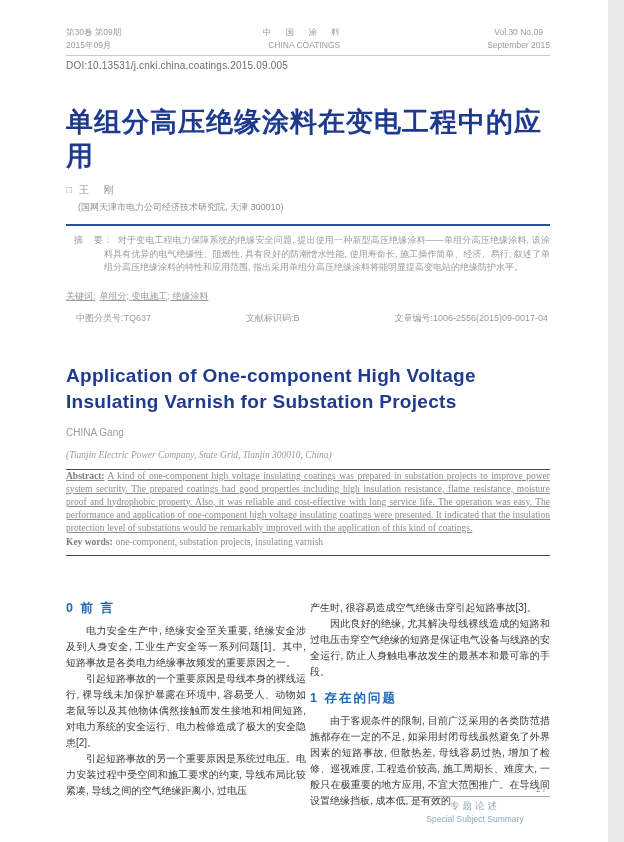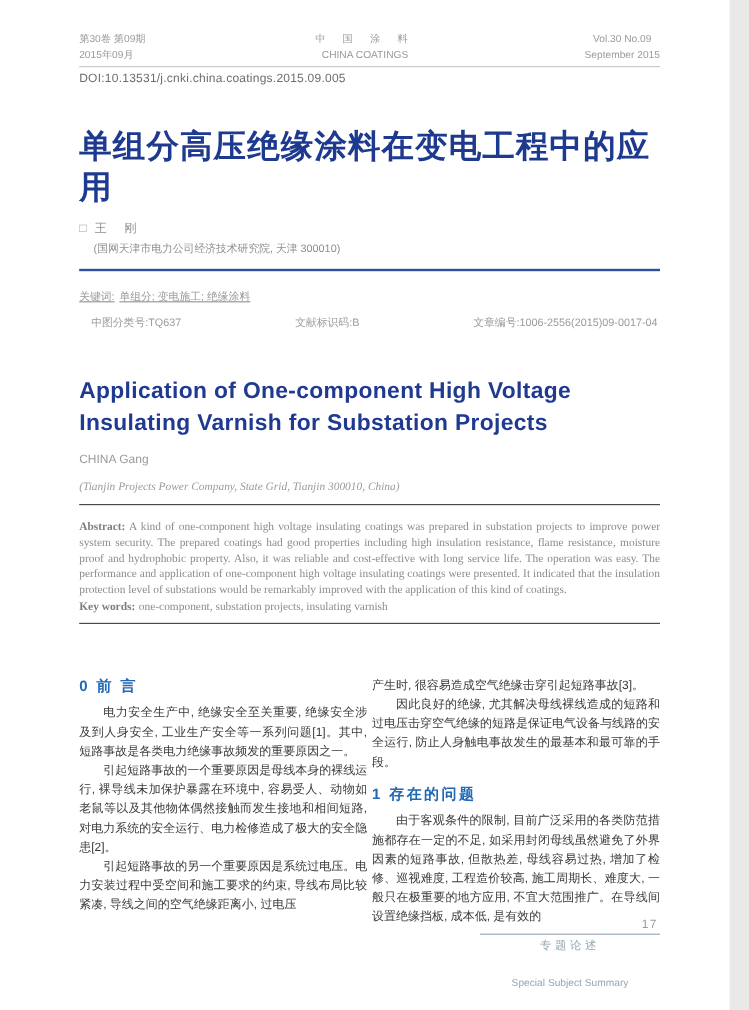--- a/index.html
+++ b/index.html
@@ -47,22 +47,22 @@
   .title-en{
     margin:38px 0 0 0;
     font-size:19px;line-height:26px;font-weight:bold;
     color:#1f3a8f;letter-spacing:.3px;
   }
   .author-en{margin-top:12px;font-size:10px;color:#9b9b9b;}
   .affil-en{margin-top:12px;font-size:9.5px;color:#9b9b9b;
     font-family:"Liberation Serif","DejaVu Serif",serif;font-style:italic;}
   .dark-rule{border-bottom:1px solid #4a4a4a;margin-top:9px;}
   .abstract-en{
-    margin-top:13px;font-size:9.5px;line-height:13px;color:#8c8c8c;
-    font-family:"Liberation Serif","DejaVu Serif",serif;text-align:justify;
+    margin-top:0;font-size:9.5px;line-height:13px;color:#8c8c8c;
+    font-family:"Liberation Serif","DejaVu Serif",serif;text-align:justify;text-decoration:underline;
   }
   .abstract-en .lbl-b,.keywords-en .lbl-b{font-weight:bold;color:#7d7d7d;margin-right:3px;}
   .keywords-en{margin-top:1px;font-size:9.5px;line-height:13px;color:#8c8c8c;
     font-family:"Liberation Serif","DejaVu Serif",serif;}
   .dark-rule2{border-bottom:1px solid #4a4a4a;margin-top:6px;}
   
   .columns{display:flex;gap:4px;margin-top:44px;}
   .col{width:242px;}
   .col h3{
     margin:0 0 6px 0;font-size:12.5px;font-weight:bold;color:#2169b5;
@@ -72,21 +72,21 @@
   .col p{
     margin:0;font-size:10px;line-height:16px;color:#3a3a3a;
     text-align:justify;text-indent:2em;
   }
   .col p.cont{text-indent:0;}
   
   .footer{position:absolute;right:58px;bottom:18px;width:150px;text-align:right;}
   .footer .pageno{font-size:10px;color:#9b9b9b;letter-spacing:1px;padding-right:2px;}
   .foot-rule{border-bottom:1px solid #9aacb8;margin-top:2px;}
   .footer .col-cn{margin-top:3px;font-size:9.5px;color:#90a7b5;letter-spacing:3px;text-align:center;}
-  .footer .col-en{font-size:8.5px;color:#90a7b5;text-align:center;margin-top:19px;}
+  .footer .col-en{font-size:8.5px;color:#90a7b5;text-align:center;margin-top:1px;}
 </style>
 </head>
 <body>
 
 <div class="page">
 
   <header>
     <div class="masthead">
       <div class="mh-left">
         <div>第30卷 第09期</div>
@@ -107,32 +107,35 @@
 
   <h1 class="title-cn">单组分高压绝缘涂料在变电工程中的应用</h1>
 
   <div class="author-line">
     <span class="marker">□</span><span class="name">王 刚</span>
   </div>
   <div class="affil-cn">(国网天津市电力公司经济技术研究院, 天津  300010)</div>
 
   <div class="blue-rule"></div>
 
+  <div class="abstract-cn">
+    <span class="lbl">摘 要:</span><span>对于变电工程电力保障系统的绝缘安全问题, 提出使用一种新型高压绝缘涂料——单组分高压绝缘涂料, 该涂料具有优异的电气绝缘性、阻燃性, 具有良好的防潮憎水性能, 使用寿命长, 施工操作简单、经济、易行, 叙述了单组分高压绝缘涂料的特性和应用范围, 指出采用单组分高压绝缘涂料将能明显提高变电站的绝缘防护水平。</span>
+  </div>
   <div class="keywords-cn">
     <span class="lbl">关键词:</span><span>单组分; 变电施工; 绝缘涂料</span>
   </div>
   <div class="meta-row">
     <span><span>中图分类号:</span><span>TQ637</span></span>
     <span><span>文献标识码:</span><span>B</span></span>
     <span><span>文章编号:</span><span>1006-2556(2015)09-0017-04</span></span>
   </div>
 
   <h2 class="title-en">Application of One-component High Voltage Insulating Varnish for Substation Projects</h2>
   <div class="author-en">CHINA Gang</div>
-  <div class="affil-en">(Tianjin Projects Power Company, State Grid, Tianjin 300010, China)</div>
+  <div class="affil-en">(Tianjin Electric Power Company, State Grid, Tianjin 300010, China)</div>
 
   <div class="dark-rule"></div>
 
   <div class="abstract-en">
     <span class="lbl-b">Abstract:</span><span>A kind of one-component high voltage insulating coatings was prepared in substation projects to improve power system security. The prepared coatings had good properties including high insulation resistance, flame resistance, moisture proof and hydrophobic property. Also, it was reliable and cost-effective with long service life. The operation was easy. The performance and application of one-component high voltage insulating coatings were presented. It indicated that the insulation protection level of substations would be remarkably improved with the application of this kind of coatings.</span>
   </div>
   <div class="keywords-en">
     <span class="lbl-b">Key words:</span><span>one-component, substation projects, insulating varnish</span>
   </div>
 

